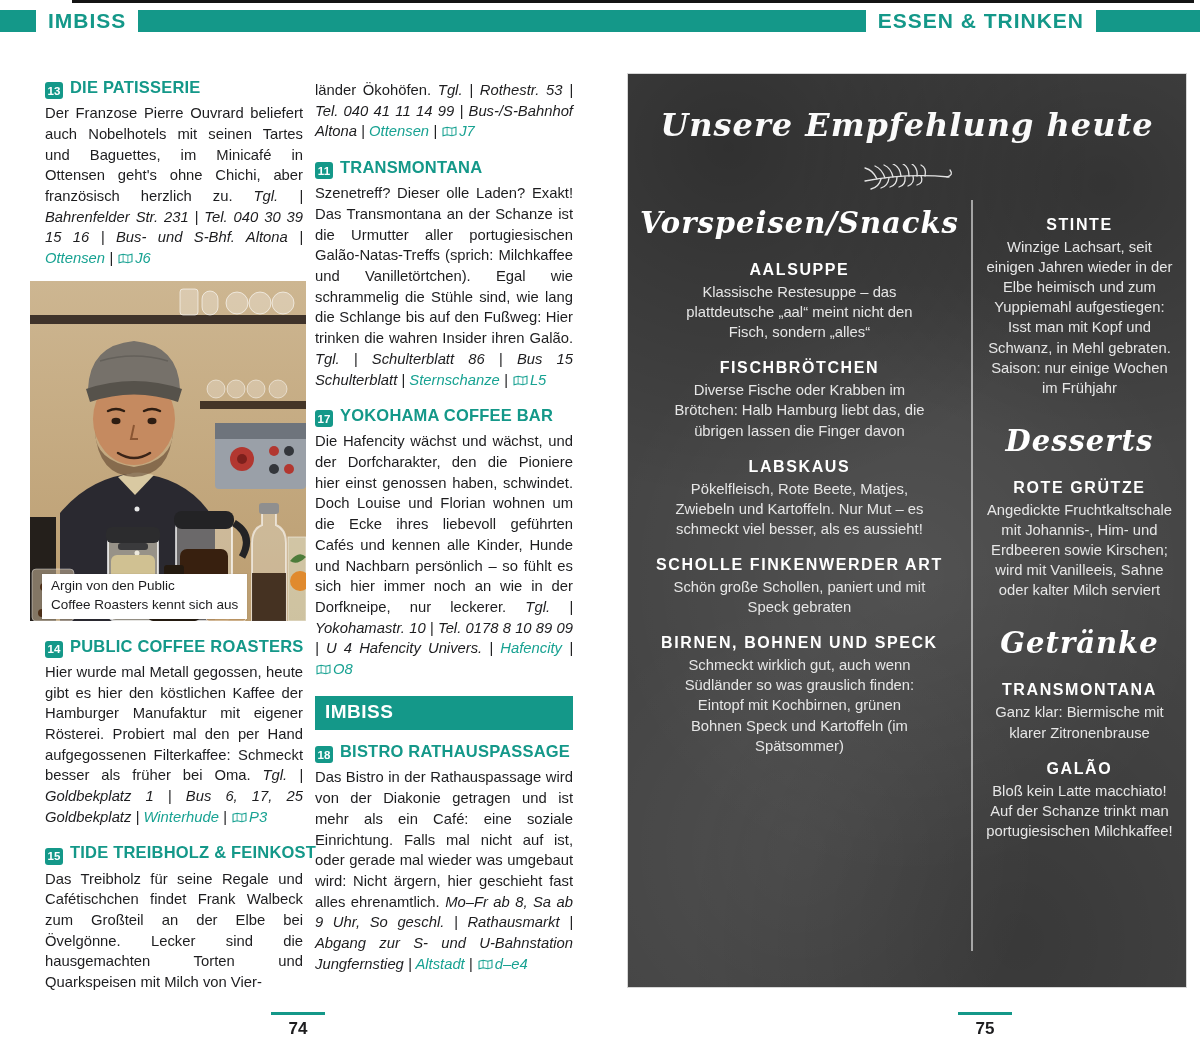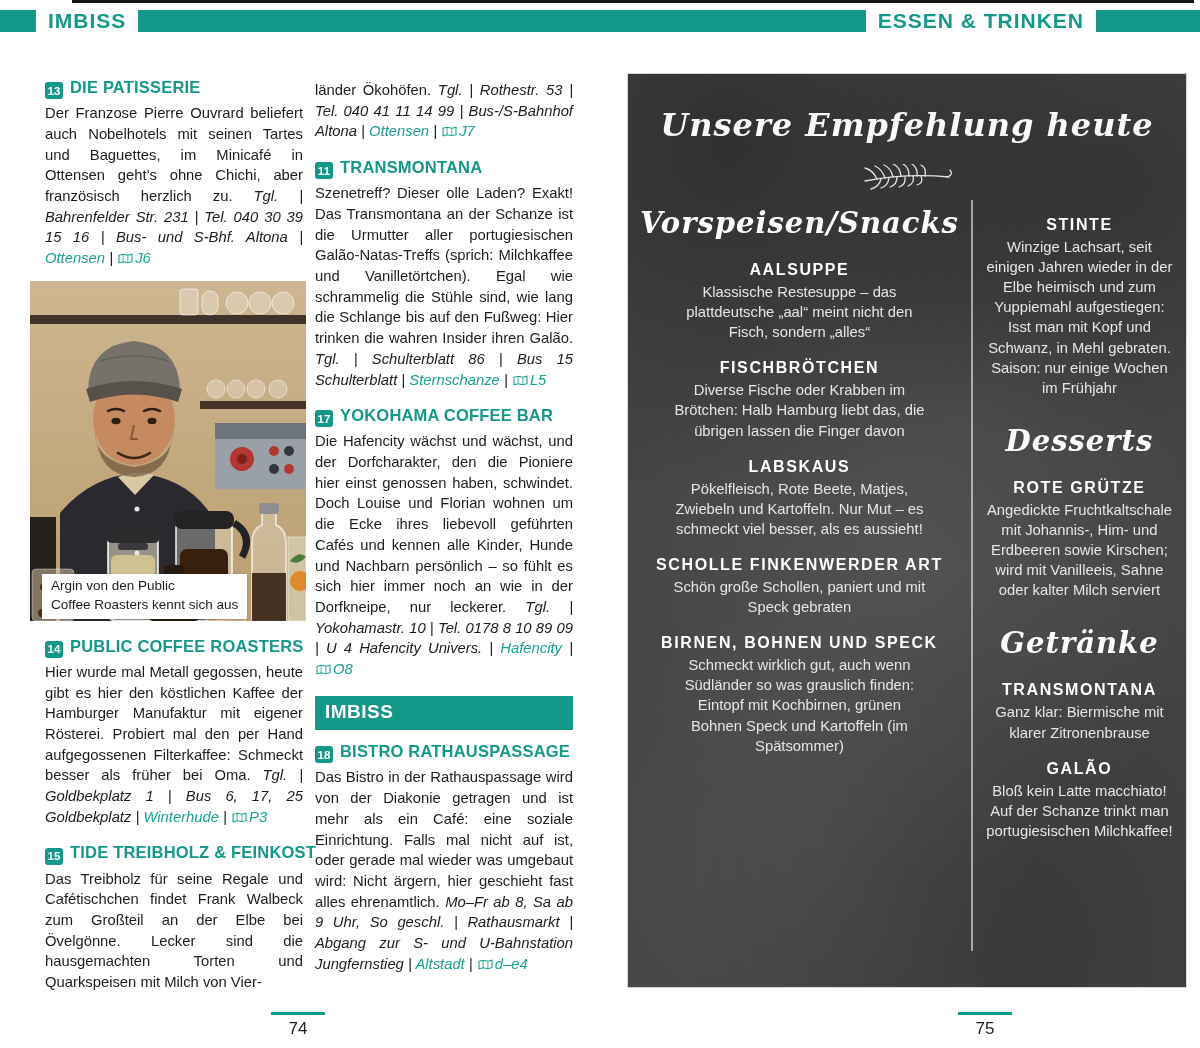--- a/index.html
+++ b/index.html
@@ -66,21 +66,21 @@
   .mdivider{width:2px;background:rgba(255,255,255,0.55);margin-top:4px;}
   .script-head{font-family:"DejaVu Serif",serif;font-style:italic;font-weight:bold;font-size:29px;
     letter-spacing:1px;margin:26px 0 4px;color:#fff;}
   .mcol .script-head.top{margin-top:10px;}
   .mi{margin-top:17px;}
   .mi-name{font-weight:bold;font-size:16px;letter-spacing:1.6px;color:#fff;}
   .mi-desc{font-size:14.8px;line-height:1.36;color:#e6e6e6;margin-top:3px;max-width:252px;margin-left:auto;margin-right:auto;}
   .mi.first-right{margin-top:20px;}
 
   
-  .pagenum{position:absolute;top:1012px;width:70px;text-align:center;font-weight:normal;font-size:17px;color:var(--ink);}
+  .pagenum{position:absolute;top:1012px;width:70px;text-align:center;font-weight:bold;font-size:17px;color:var(--ink);}
   .pagenum .rule{display:block;height:3px;background:var(--teal);margin:0 8px 4px;}
   .pn-left{left:263px;}
   .pn-right{left:950px;}
 </style>
 </head>
 <body>
 
 <div class="top-edge"></div>
 
 <header class="masthead">

